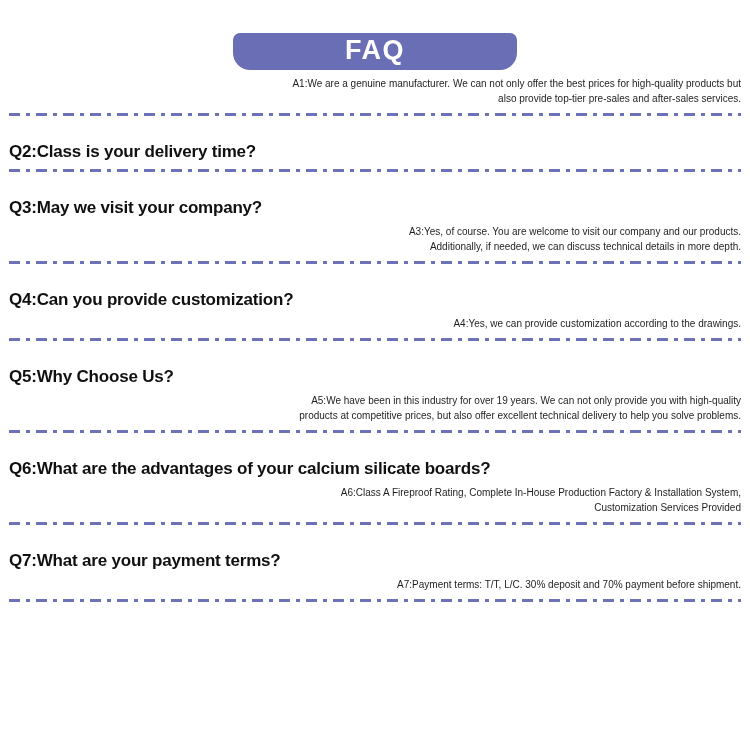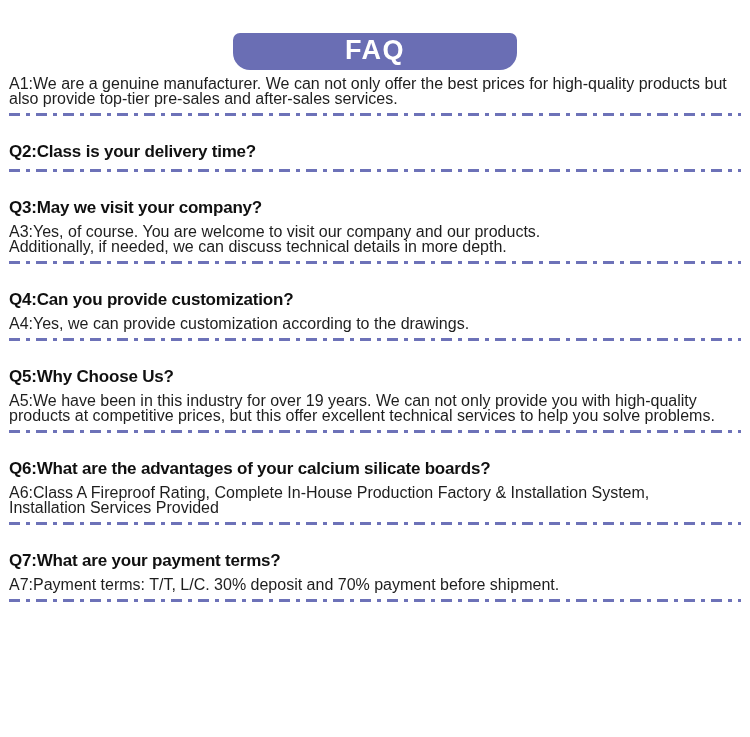--- a/index.html
+++ b/index.html
@@ -42,23 +42,24 @@
   .faq-section .q {
     margin: 26px 0 0 0;
     font-size: 17px;
     line-height: 20px;
     font-weight: bold;
     color: #101010;
     letter-spacing: -0.2px;
   }
   .faq-section .a {
     margin-top: 6px;
-    font-size: 16px;
+    font-size: 10px;
     line-height: 15px;
     color: #1e1e1e;
+    text-align: right;
   }
   .faq-section .a .a-line {
     white-space: nowrap;
   }
   .faq-section .sep {
     margin-top: 7px;
     height: 3px;
     background: repeating-linear-gradient(
       90deg,
       var(--dash, #6d72b8) 0 11px,
@@ -113,30 +114,30 @@
     <div class="a">
             <div class="a-line">A4:Yes, we can provide customization according to the drawings.</div>
           </div>
     <div class="sep"></div>
   </section>
 
   <section class="faq-section">
     <h2 class="q">Q5:Why Choose Us?</h2>
     <div class="a">
             <div class="a-line">A5:We have been in this industry for over 19 years. We can not only provide you with high-quality</div>
-            <div class="a-line">products at competitive prices, but this offer excellent technical services to help you solve problems.</div>
+            <div class="a-line">products at competitive prices, but also offer excellent technical delivery to help you solve problems.</div>
           </div>
     <div class="sep"></div>
   </section>
 
   <section class="faq-section">
     <h2 class="q">Q6:What are the advantages of your calcium silicate boards?</h2>
     <div class="a">
             <div class="a-line">A6:Class A Fireproof Rating, Complete In-House Production Factory &amp; Installation System,</div>
-            <div class="a-line">Installation Services Provided</div>
+            <div class="a-line">Customization Services Provided</div>
           </div>
     <div class="sep"></div>
   </section>
 
   <section class="faq-section">
     <h2 class="q">Q7:What are your payment terms?</h2>
     <div class="a">
             <div class="a-line">A7:Payment terms: T/T, L/C. 30% deposit and 70% payment before shipment.</div>
           </div>
     <div class="sep"></div>

